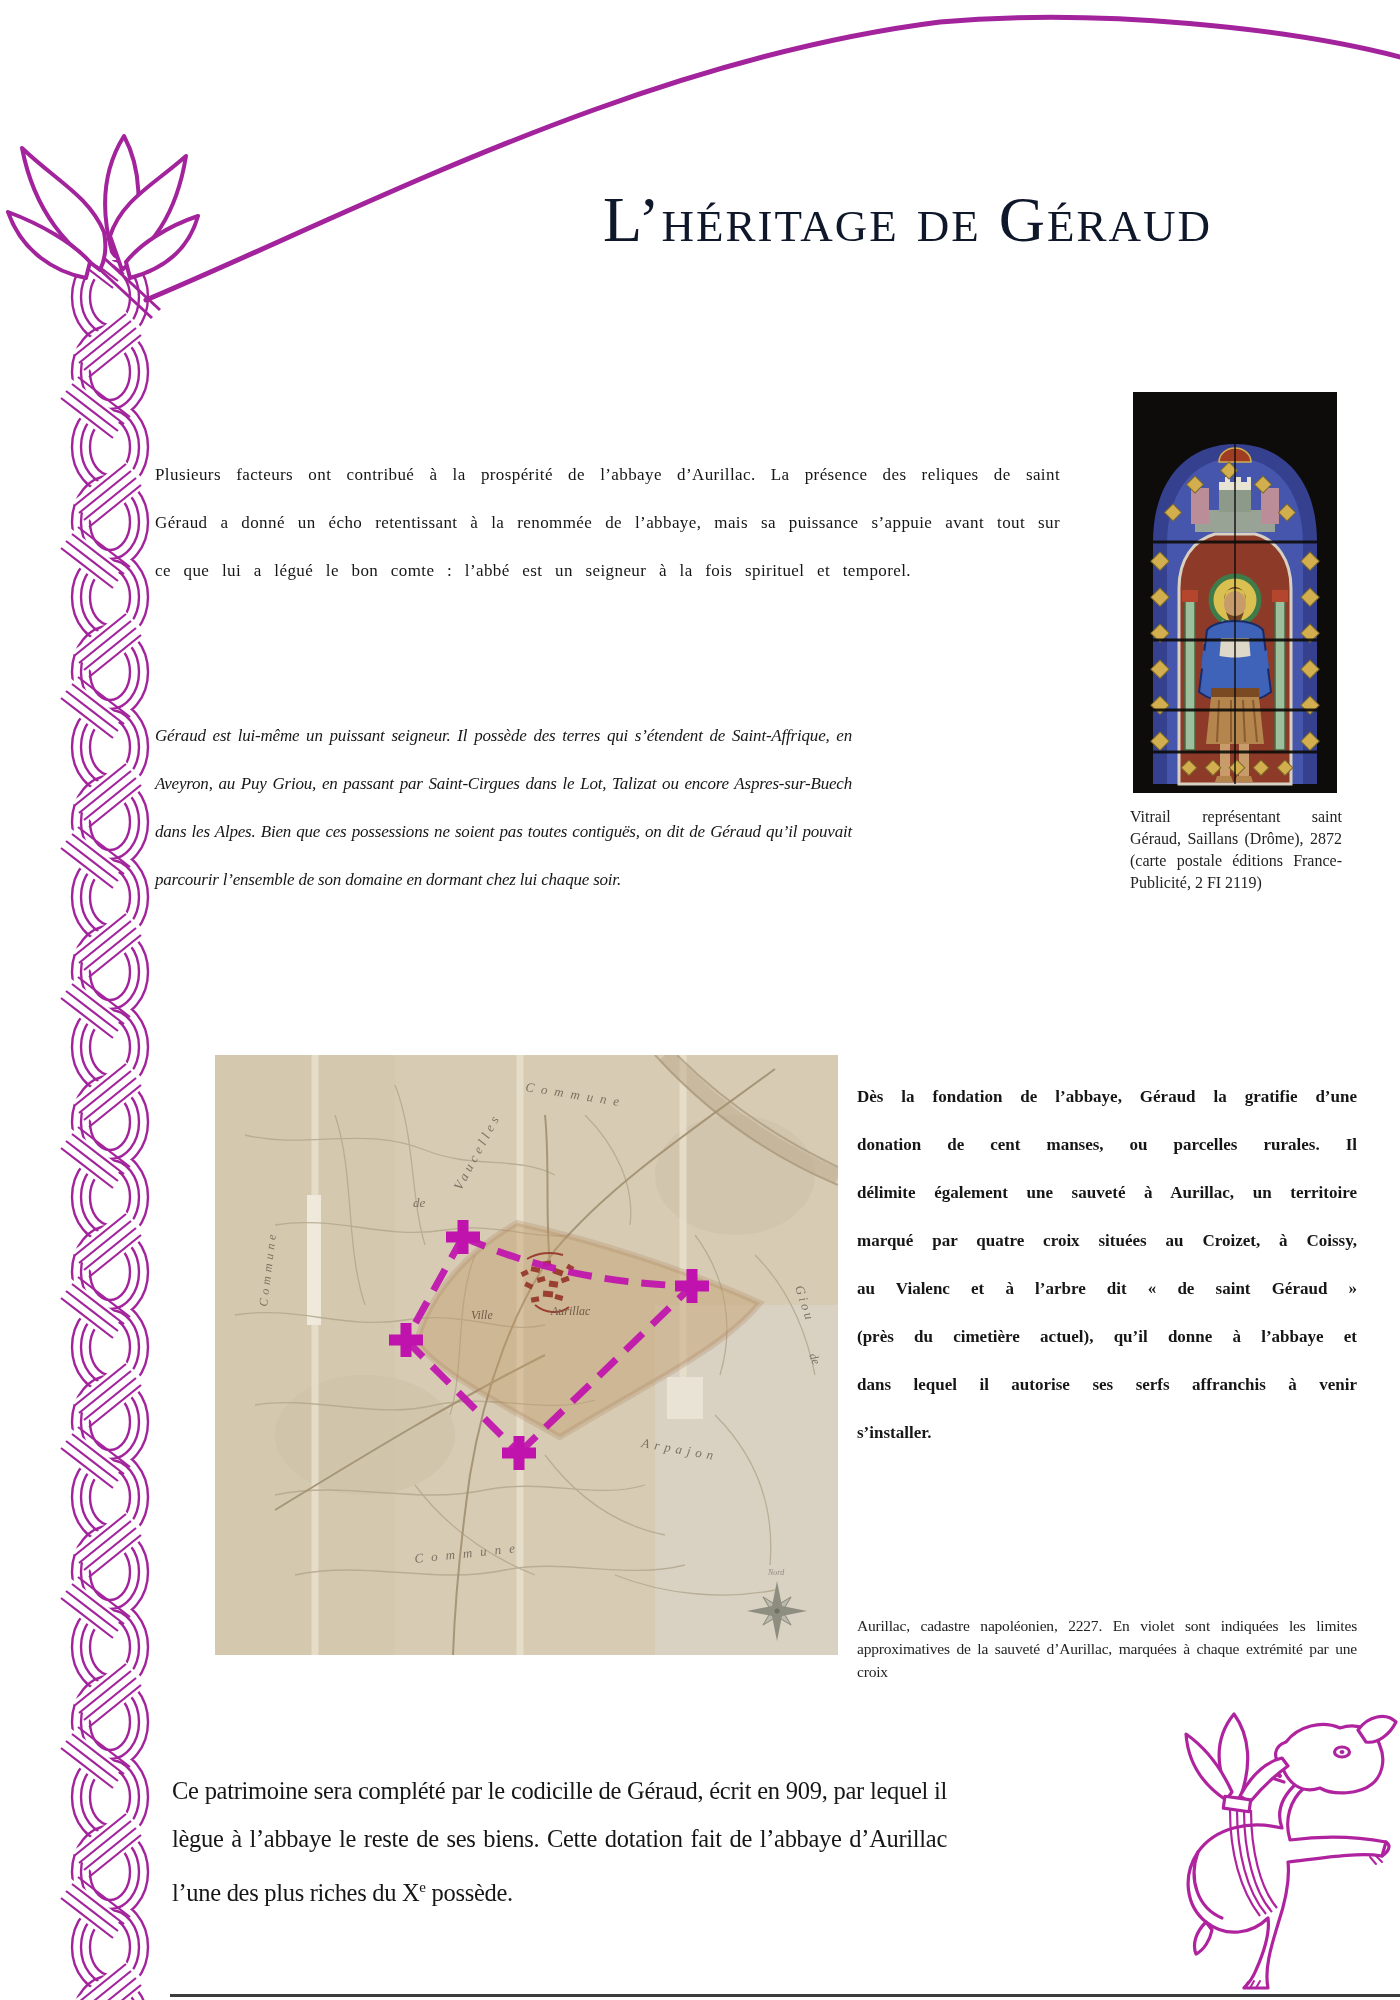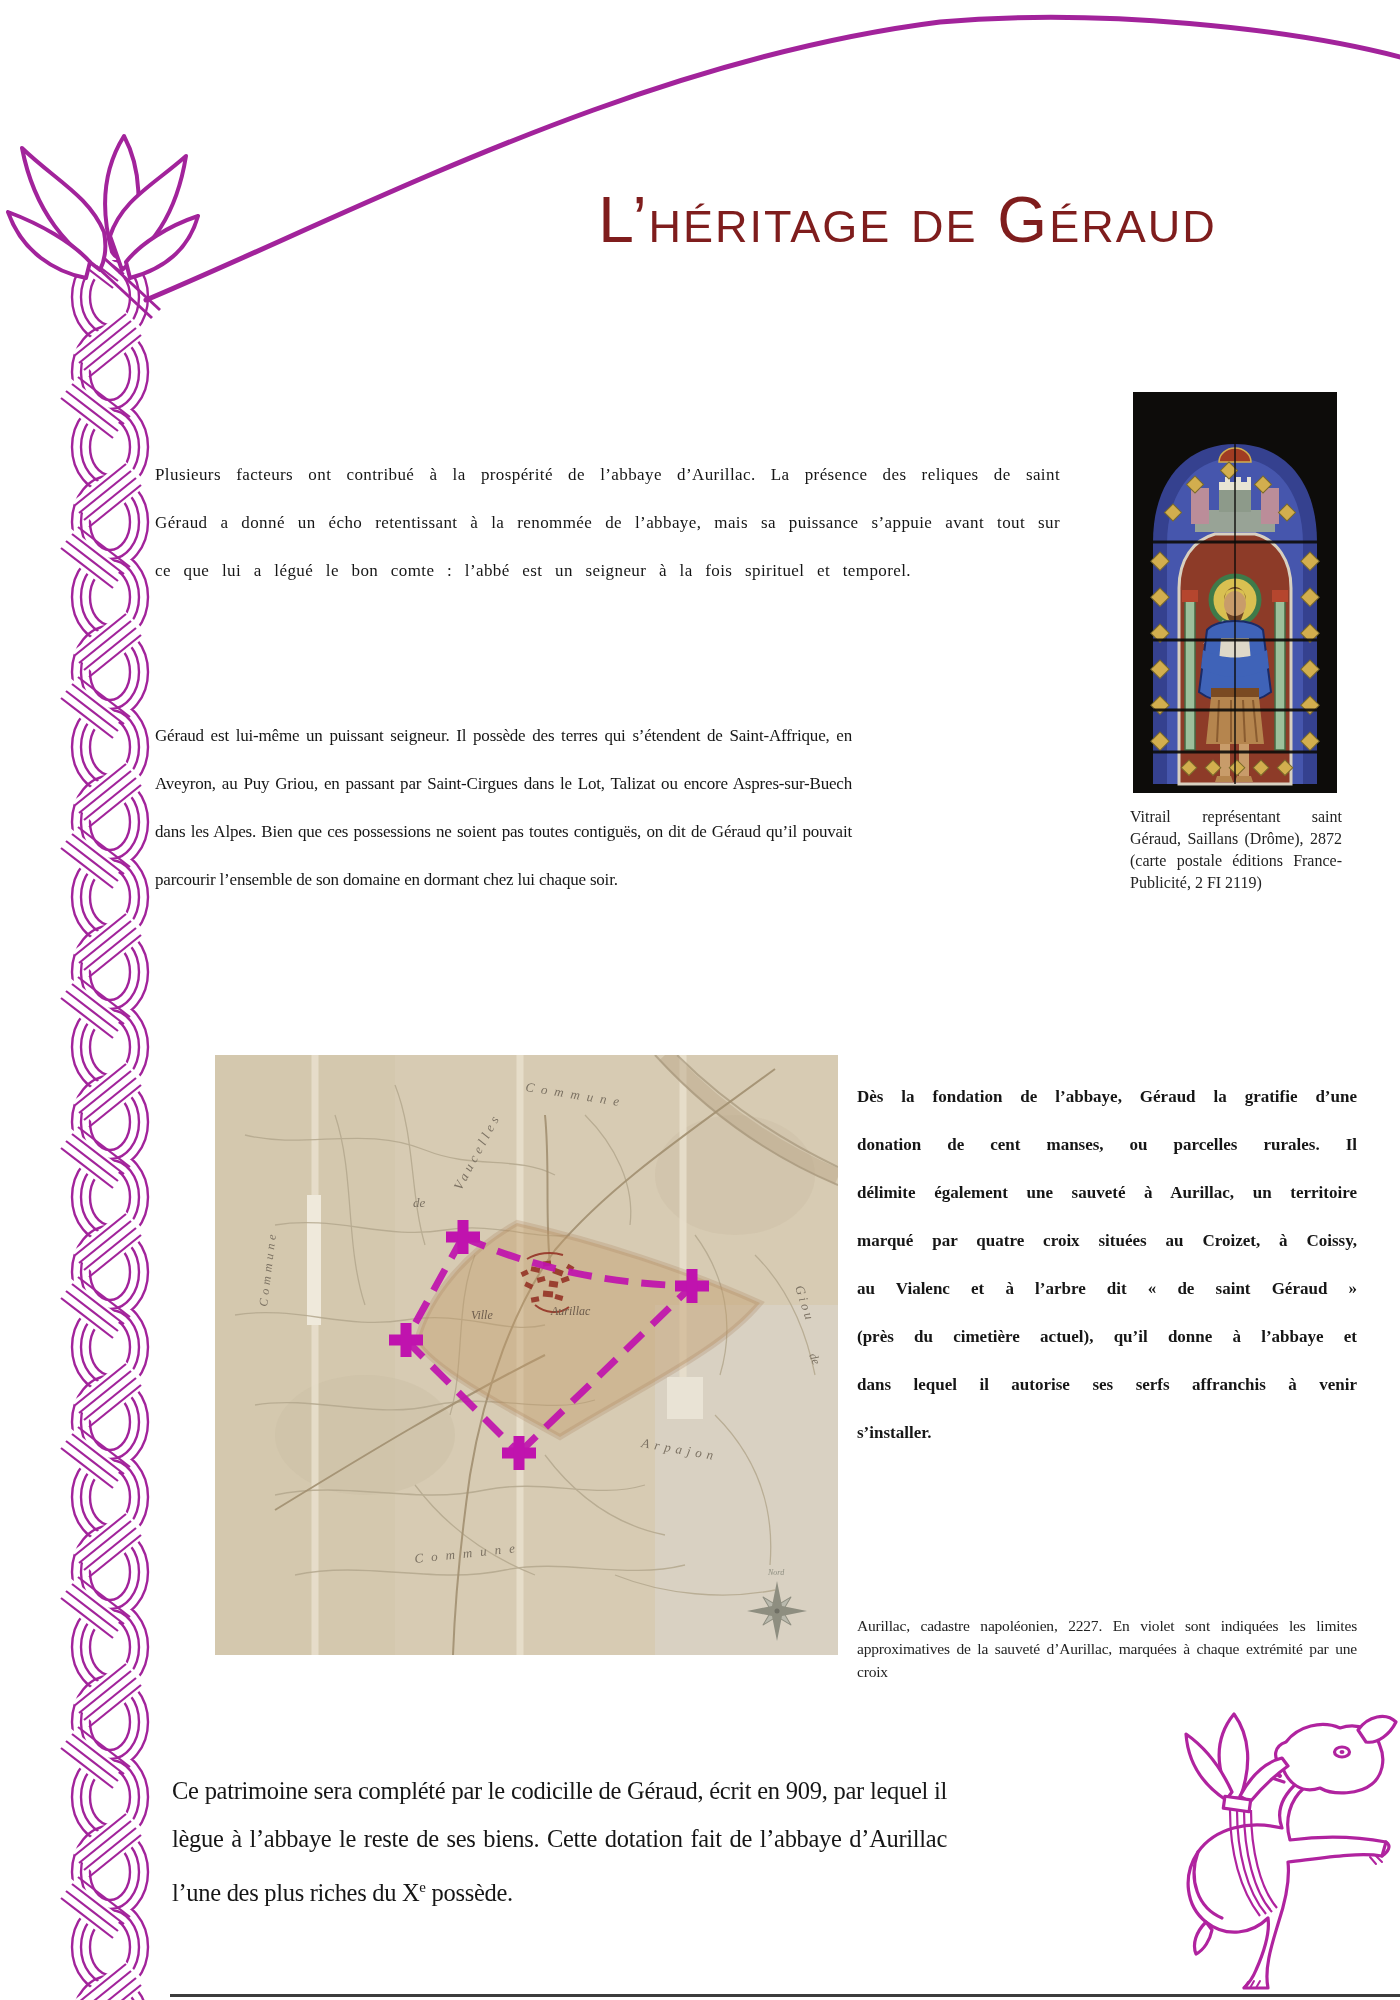--- a/index.html
+++ b/index.html
@@ -1,24 +1,24 @@
 <!DOCTYPE html>
 <html><head>
 <meta charset="utf-8">
 <style>
   html,body{margin:0;padding:0;background:#fff;}
   body{width:1400px;height:2000px;position:relative;overflow:hidden;
        font-family:"Liberation Serif",serif;color:#141414;}
   .abs{position:absolute;}
   .body-text{font-size:17px;line-height:48px;text-align:justify;color:#161616;}
   #title{left:440px;top:180px;width:935px;text-align:center;
-         font-family:Liberation Sans, sans-serif;font-variant:small-caps;
-         font-size:64px;line-height:80px;letter-spacing:2px;color:#7f1d1d;}
+         font-family:Liberation Serif, serif;font-variant:small-caps;
+         font-size:64px;line-height:80px;letter-spacing:2px;color:#0f172a;}
   #para1{left:155px;top:434px;width:905px;word-spacing:8px;letter-spacing:.4px;}
-  #para2-wrap{left:155px;top:712px;width:1195px;}
+  #para2-wrap{left:155px;top:712px;width:1195px;font-style:italic;}
   #para2-wrap .spacer{float:right;width:498px;height:186px;}
   #para2-wrap .body-text{letter-spacing:-0.2px;}
   #right-col{left:857px;top:1056px;width:500px;word-spacing:12px;font-weight:bold;}
   #para4{left:172px;top:1742px;width:775px;font-size:24.5px;letter-spacing:-0.3px;}
   #para4 sup{font-size:15px;}
   .caption{font-size:16px;line-height:22px;text-align:justify;color:#222;}
   #vitrail-caption{left:1130px;top:806px;width:212px;}
   #map-caption{left:857px;top:1614px;width:500px;font-size:15.5px;line-height:23px;
                letter-spacing:-0.2px;text-align-last:justify;}
   #vitrail{left:1133px;top:392px;width:204px;height:401px;}

